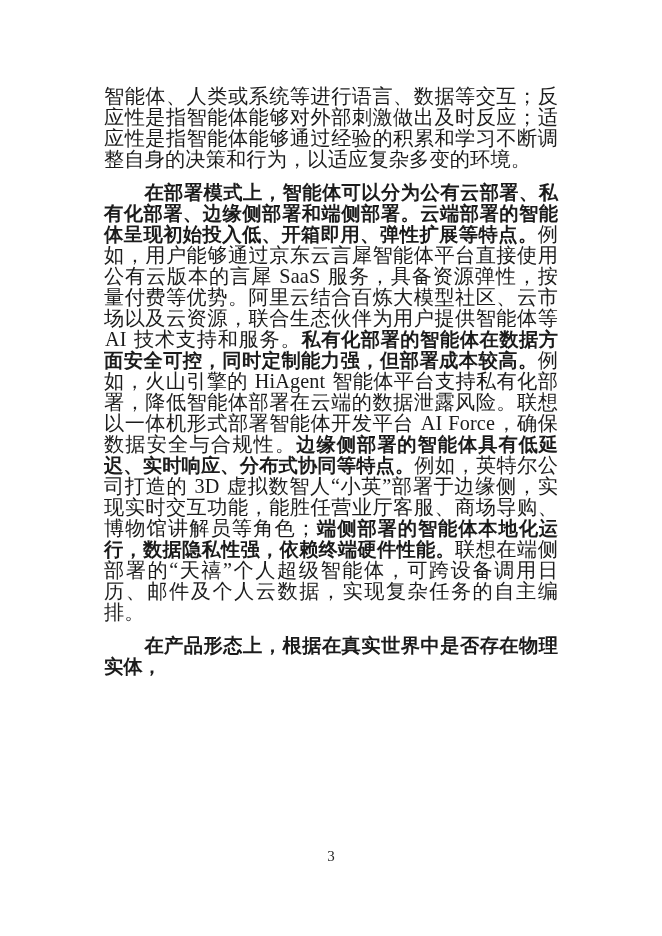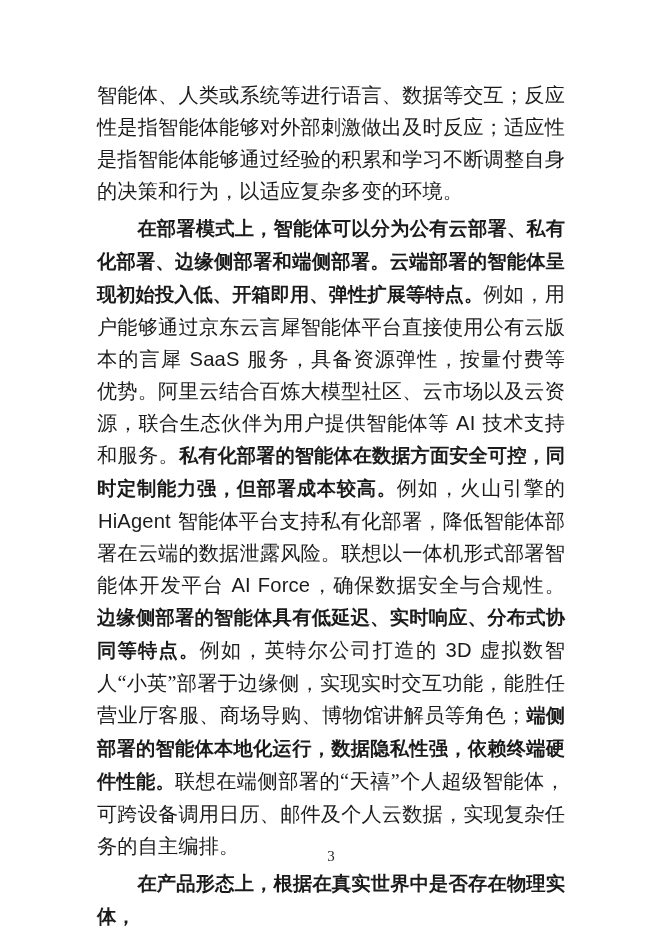--- a/index.html
+++ b/index.html
@@ -19,42 +19,42 @@
     overflow: hidden;
     box-sizing: border-box;
   }
   #text-column {
     position: absolute;
     left: 92px;
     top: 74px;
     width: 478px;
   }
   p.para {
-    margin: 5px;
+    margin: 12px;
     font-size: 20.2px;
-    line-height: 32px;
+    line-height: 21px;
     text-align: justify;
     text-justify: inter-ideograph;
     text-align-last: left;
     letter-spacing: 0.15px;
     word-spacing: 0.5px;
     font-weight: normal;
     white-space: normal;
   }
   p.para.indent {
     text-indent: 2em;
   }
   .b {
     font-family: "DejaVu Sans", "Liberation Sans", sans-serif;
     font-weight: bold;
     font-size: 19.3px;
     letter-spacing: -0.1px;
   }
   .lat {
-    font-family: Liberation Sans, sans-serif;
+    font-family: Liberation Serif, serif;
     padding: 0 1px;
   }
   #page-number {
     position: absolute;
     left: 0;
     right: 0;
     top: 848px;
     text-align: center;
     font-family: "Liberation Serif", "DejaVu Serif", serif;
     font-size: 15px;

